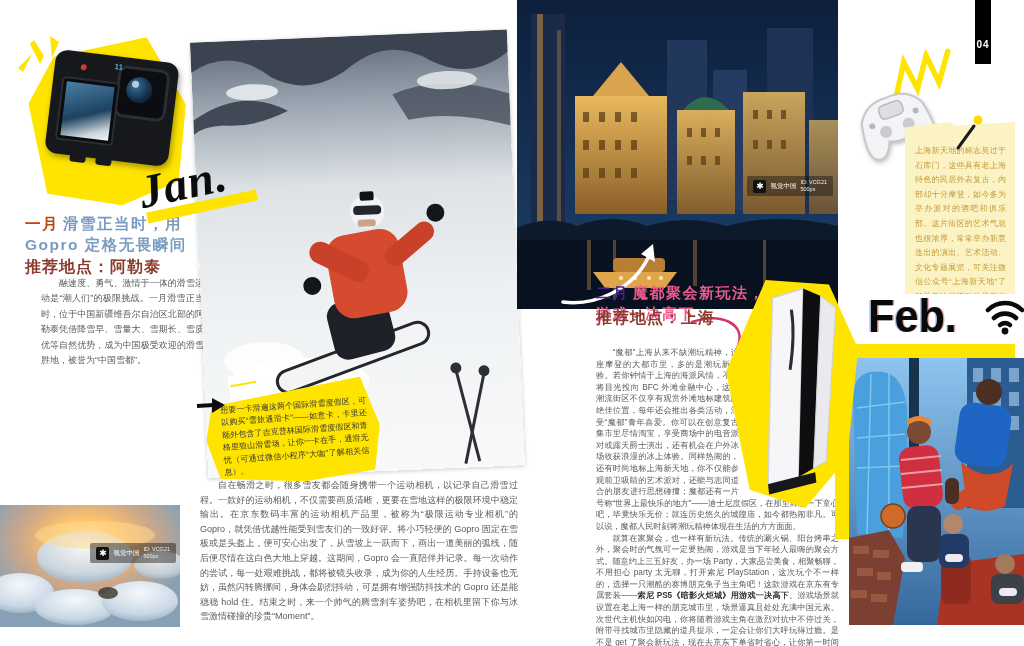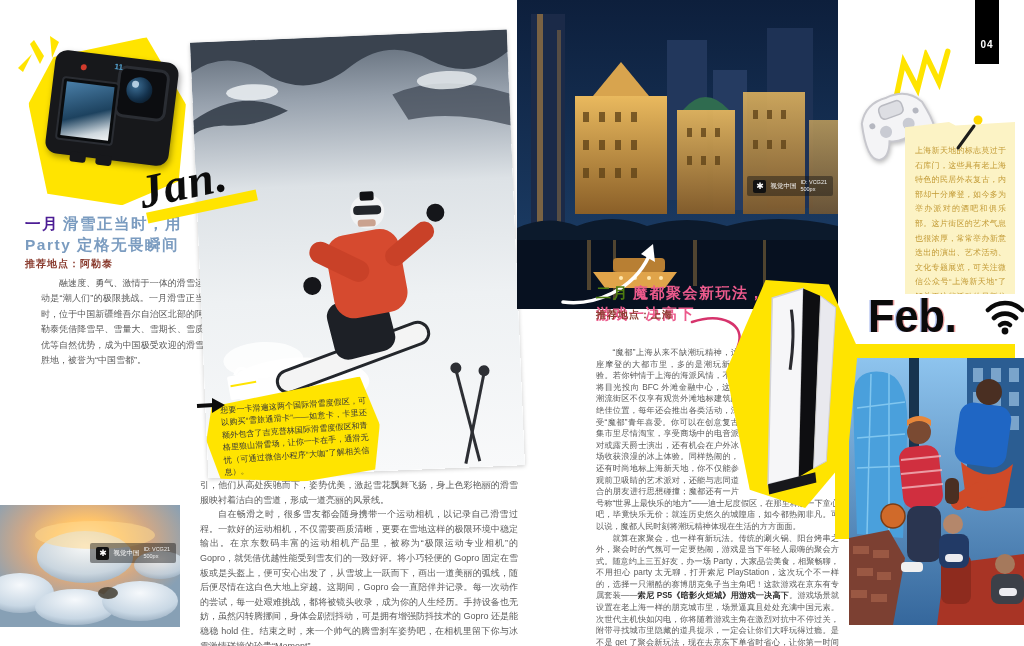--- a/index.html
+++ b/index.html
@@ -26,22 +26,22 @@
   .gopro .badge{position:absolute;right:56px;top:6px;font-size:8px;font-weight:bold;color:#57a8d8;}
   .gopro .mount1,.gopro .mount2{position:absolute;bottom:-6px;width:16px;height:10px;background:#17181b;border-radius:3px;}
   .gopro .mount1{left:26px;} .gopro .mount2{left:52px;}
 
   .jan-swoosh{left:146px;top:201px;width:112px;height:11px;background:#FFE400;transform:rotate(-12deg);z-index:6;}
   .jan-sticker{left:138px;top:152px;width:130px;z-index:7;transform:rotate(-12deg);
     font-family:"Liberation Serif",serif;font-style:italic;font-weight:900;font-size:47px;color:#0c0c0c;
     letter-spacing:1px;}
   .jan-title{left:25px;top:213px;width:172px;font-size:15.5px;font-weight:bold;line-height:21px;
     letter-spacing:1.5px;color:#7B9CC0;}
-  .jan-title .m{color:#4c1d95;margin-right:4px;}
-  .loc{font-size:10px;font-weight:bold;color:#8A3C2F;letter-spacing:1px;}
+  .jan-title .m{color:#c2410c;margin-right:4px;}
+  .loc{font-size:16px;font-weight:bold;color:#8A3C2F;letter-spacing:1px;}
   .jan-loc{left:25px;top:257px;}
   .body-txt{font-size:9px;line-height:15.4px;color:#5a5a5a;text-align:justify;}
   .jan-body{left:41px;top:276px;width:163px;}
   .indent{text-indent:2em;margin:0;}
   .noindent{text-indent:0;margin:0;}
 
   
   .snow-photo{left:0;top:505px;width:180px;height:122px;overflow:hidden;}
   .wm{position:absolute;display:flex;align-items:center;gap:4px;background:rgba(20,20,20,.45);
     padding:3px 6px;border-radius:2px;}
@@ -61,36 +61,36 @@
   .jan-note .txt{position:absolute;left:16px;top:20px;width:146px;font-size:8px;line-height:12.4px;
     color:#363636;text-align:justify;transform:rotate(-1deg);}
   .note-arrow{left:196px;top:396px;z-index:6;}
   .bag{left:220px;top:362px;z-index:6;transform:rotate(-10deg);}
 
   
   .sh-photo{left:517px;top:0;width:321px;height:309px;overflow:hidden;}
   .sh-arrow{position:absolute;left:38px;top:242px;}
   .sh-wm{right:5px;top:176px;}
 
-  .page-bar{left:975px;top:0;width:24px;height:64px;background:#000;color:#fff;
+  .page-bar{left:975px;top:0;width:16px;height:64px;background:#000;color:#fff;
     display:flex;align-items:flex-end;justify-content:center;padding-bottom:14px;box-sizing:border-box;
     font-size:10px;font-weight:bold;letter-spacing:1px;}
   .zigzag{left:892px;top:50px;transform:rotate(-6deg);}
   .controller{left:848px;top:78px;filter:drop-shadow(1px 2px 2px rgba(0,0,0,.25));}
 
   .feb-note{left:905px;top:122px;width:110px;height:172px;background:#FCF3C5;
     clip-path:polygon(0 3%,40% 0,46% 2%,100% 0,100% 100%,0 100%);
     box-sizing:border-box;padding:22px 9px 8px 10px;}
   .feb-note .txt{font-size:8px;line-height:14.6px;color:#C29A35;text-align:justify;}
   .pencil{left:948px;top:112px;z-index:3;}
 
   
   .feb-title{left:596px;top:282px;width:190px;font-size:15px;font-weight:bold;line-height:21px;
     letter-spacing:1.5px;color:#EC5A8C;}
-  .feb-title .m{color:#4d7c0f;margin-right:4px;}
+  .feb-title .m{color:#4c1d95;margin-right:4px;}
   .feb-loc{left:596px;top:308px;}
   .pink-arrow{left:688px;top:310px;}
   .ps5-blob{left:726px;top:280px;width:132px;height:228px;z-index:4;}
   .ps5-blob .blob{position:absolute;inset:0;background:#FFE400;
     clip-path:polygon(30% 0,78% 2%,100% 30%,92% 78%,60% 100%,18% 92%,0 40%);}
   .feb-sticker{left:868px;top:288px;width:120px;font-size:47px;font-weight:900;color:#0a0a0a;
     letter-spacing:0;transform:scaleX(.92);transform-origin:left;
     text-shadow:1.5px 0 0 rgba(205,40,40,.45),-1.5px 0 0 rgba(40,80,205,.35);}
   .wifi{left:984px;top:296px;}
 
@@ -126,21 +126,21 @@
     <div class="dot"></div>
     <span class="badge">11</span>
     <div class="mount1"></div>
     <div class="mount2"></div>
   </div>
 
   <div class="abs jan-swoosh"></div>
   <div class="abs jan-sticker">Jan.</div>
 
   <h2 class="abs jan-title" style="margin:0;">
-    <span class="m">一月</span><span>滑雪正当时，用 Party 定格无畏瞬间</span>
+    <span class="m">一月</span><span>滑雪正当时，用 Gopro 定格无畏瞬间</span>
   </h2>
   <div class="abs loc jan-loc">
     <span>推荐地点：</span><span>阿勒泰</span>
   </div>
   <div class="abs body-txt jan-body">
     <p class="indent">融速度、勇气、激情于一体的滑雪运动是“潮人们”的极限挑战。一月滑雪正当时，位于中国新疆维吾尔自治区北部的阿勒泰凭借降雪早、雪量大、雪期长、雪质优等自然优势，成为中国极受欢迎的滑雪胜地，被誉为“中国雪都”。</p>
   </div>
 
   <div class="abs snow-photo">
     <svg width="180" height="122" viewBox="0 0 180 122">
@@ -230,21 +230,20 @@
   <svg class="abs bag" width="46" height="40" viewBox="0 0 46 40">
     <rect x="8" y="12" width="30" height="24" rx="2" fill="#ffffff"></rect>
     <path d="M16,12 q7,-12 14,0" fill="none" stroke="#ffffff" stroke-width="3"></path>
     <line x1="10" y1="22" x2="36" y2="22" stroke="#FFE400" stroke-width="2"></line>
   </svg>
   <div class="abs jan-note">
     <div class="txt">想要一卡滑遍这两个国际滑雪度假区，可以购买“雪旅通滑卡”——如意卡，卡里还额外包含了吉克普林国际滑雪度假区和青格里狼山滑雪场，让你一卡在手，通滑无忧（可通过微信小程序“大咖”了解相关信息）。</div>
   </div>
 
   <div class="abs body-txt mid-body">
-    <p class="noindent">引，他们从高处疾驰而下，姿势优美，激起雪花飘舞飞扬，身上色彩艳丽的滑雪服映衬着洁白的雪道，形成一道亮丽的风景线。</p>
     <p class="indent">自在畅滑之时，很多雪友都会随身携带一个运动相机，以记录自己滑雪过程。一款好的运动相机，不仅需要画质清晰，更要在雪地这样的极限环境中稳定输出。在京东数码丰富的运动相机产品里，被称为“极限运动专业相机”的 Gopro，就凭借优越性能受到雪友们的一致好评。将小巧轻便的 Gopro 固定在雪板或是头盔上，便可安心出发了，从雪坡上一跃而下，画出一道美丽的弧线，随后便尽情在这白色大地上穿越。这期间，Gopro 会一直陪伴并记录。每一次动作的尝试，每一处艰难挑战，都将被镜头收录，成为你的人生经历。手持设备也无妨，虽然闪转腾挪间，身体会剧烈抖动，可是拥有增强防抖技术的 Gopro 还是能稳稳 hold 住。结束之时，来一个帅气的腾雪刹车姿势吧，在相机里留下你与冰雪激情碰撞的珍贵“Moment”。</p>
   </div>
 
   <div class="abs sh-photo">
     <svg width="321" height="309" viewBox="0 0 321 309">
       <defs>
         <linearGradient id="sky" x1="0" y1="0" x2="0" y2="1">
           <stop offset="0%" stop-color="#0d1f3c"></stop>
             <stop offset="100%" stop-color="#1a3a62"></stop>
         </linearGradient>

